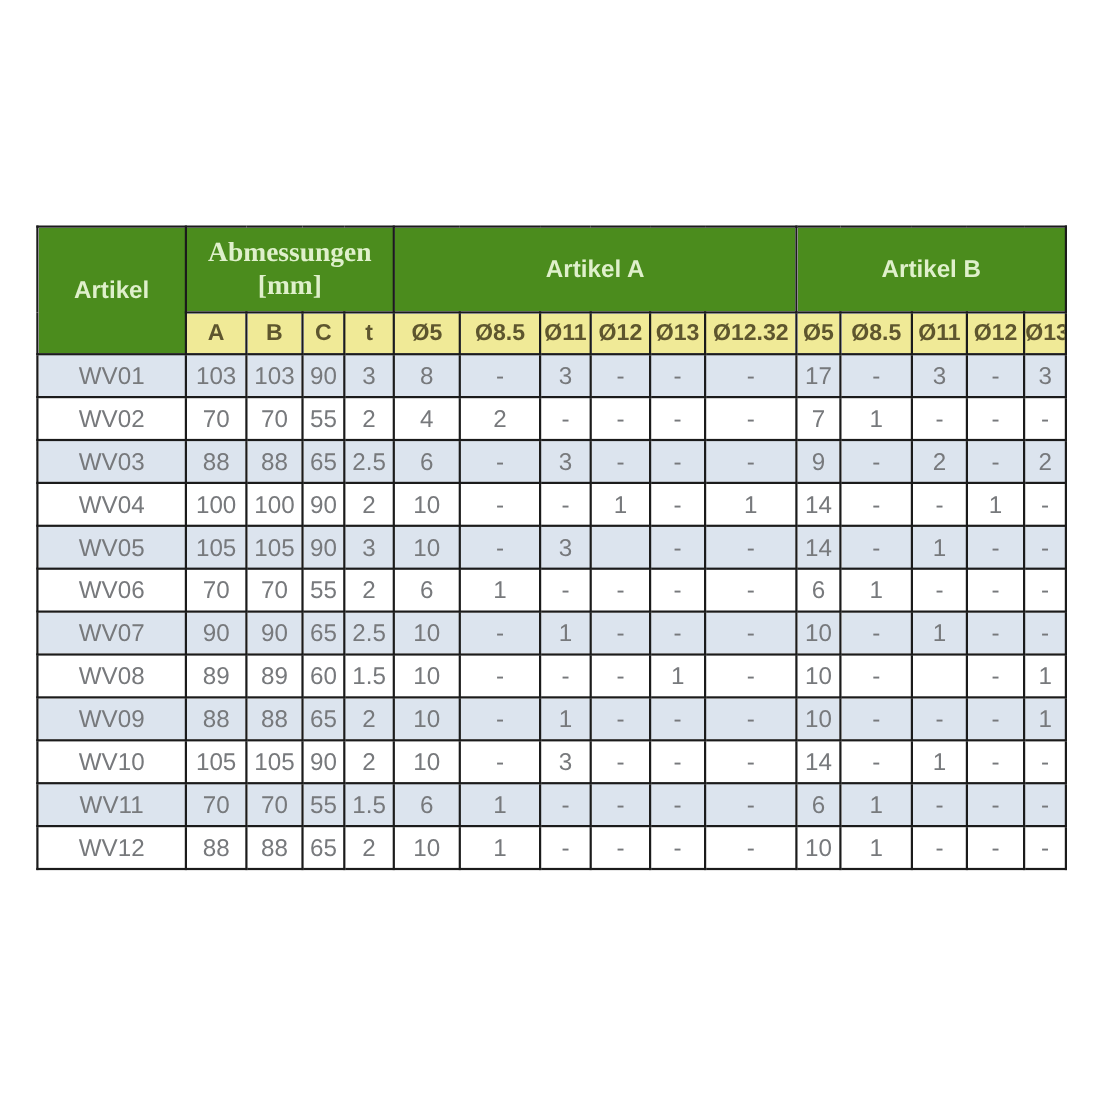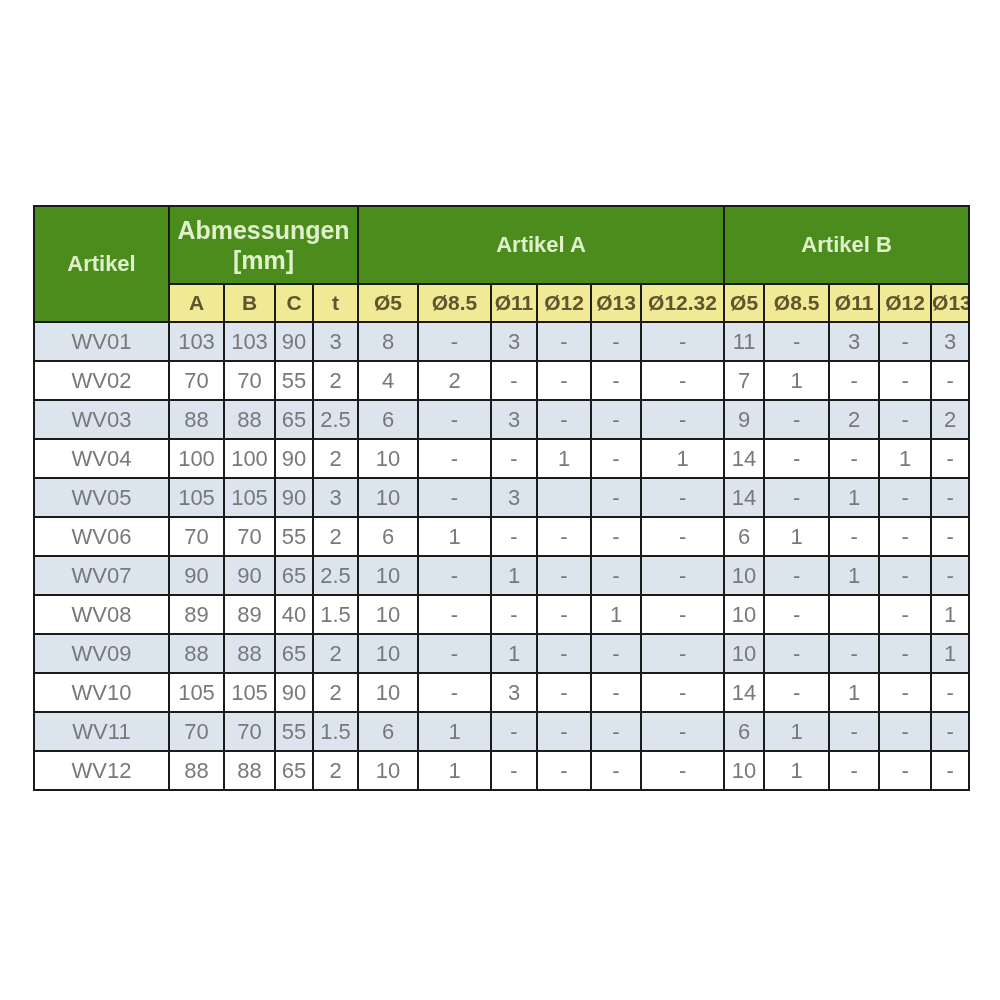--- a/index.html
+++ b/index.html
@@ -31,21 +31,21 @@
   }
   thead tr.green-row{height:78px;}
   thead tr.sub-row{height:38px;}
   tbody tr{height:39px;margin-top:22px;}
   th.green{
     background:var(--header-green);
     color:var(--header-text);
     font-weight:bold;font-size:22px;
   }
   th.green.abmessungen{
-    font-family:Liberation Sans, sans-serif;
+    font-family:Liberation Serif, serif;
     font-size:25px;line-height:30px;
   }
   tr.sub-row th{
     background:var(--subheader-yellow);
     color:var(--subheader-text);
     font-weight:bold;font-size:21px;
   }
   tbody td{
     font-size:22px;color:var(--cell-text);
     background:var(--row-white);
@@ -109,21 +109,21 @@
           <td>103</td>
           <td>103</td>
           <td>90</td>
           <td>3</td>
           <td>8</td>
           <td>-</td>
           <td>3</td>
           <td>-</td>
           <td>-</td>
           <td>-</td>
-          <td>11</td>
+          <td>17</td>
           <td>-</td>
           <td>3</td>
           <td>-</td>
           <td>3</td>
         </tr>
         <tr>
           <td>WV02</td>
           <td>70</td>
           <td>70</td>
           <td>55</td>
@@ -227,21 +227,21 @@
           <td>10</td>
           <td>-</td>
           <td>1</td>
           <td>-</td>
           <td>-</td>
         </tr>
         <tr>
           <td>WV08</td>
           <td>89</td>
           <td>89</td>
-          <td>40</td>
+          <td>60</td>
           <td>1.5</td>
           <td>10</td>
           <td>-</td>
           <td>-</td>
           <td>-</td>
           <td>1</td>
           <td>-</td>
           <td>10</td>
           <td>-</td>
           <td></td>

